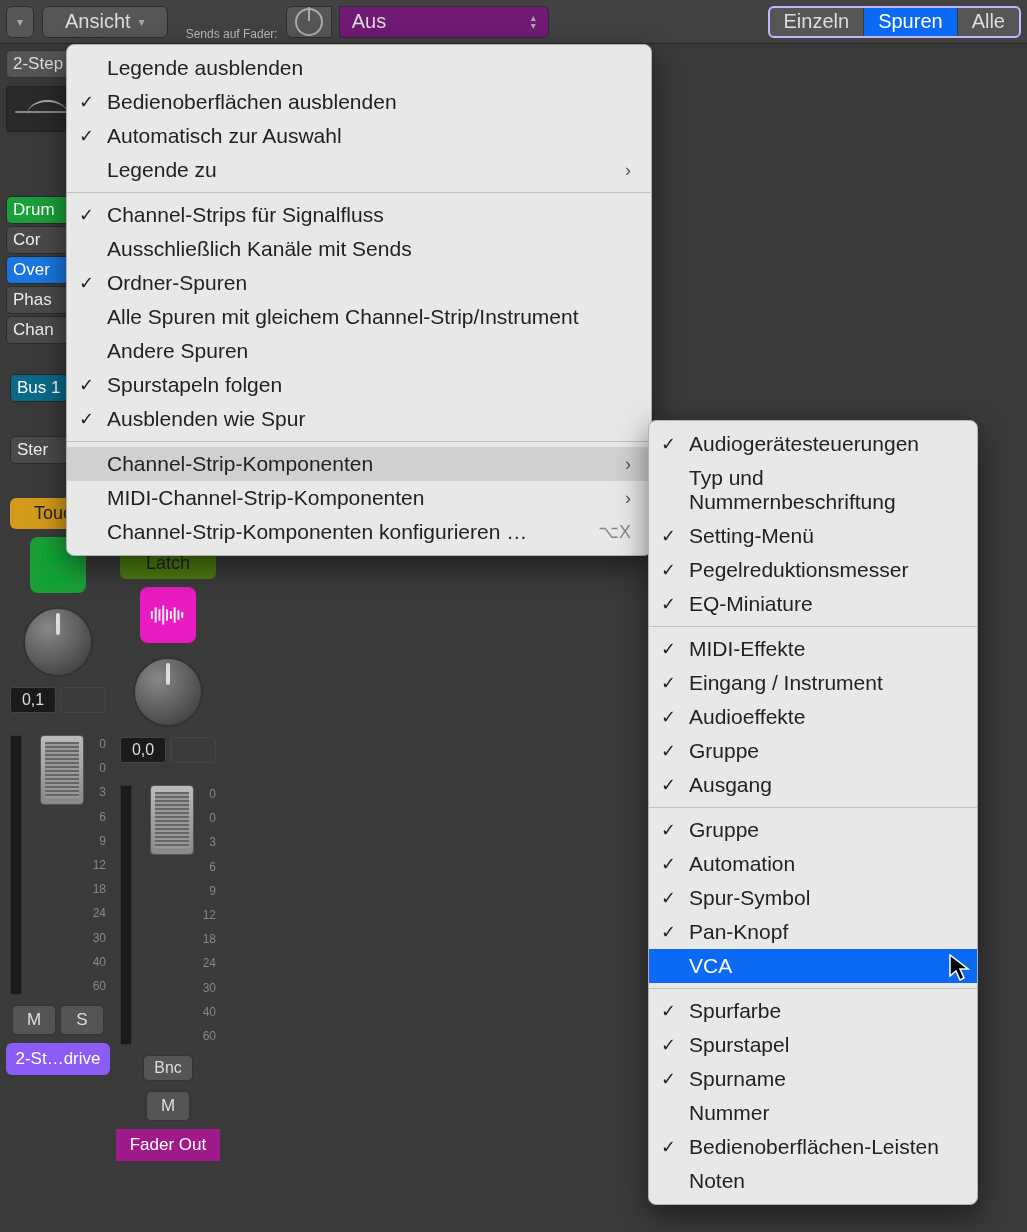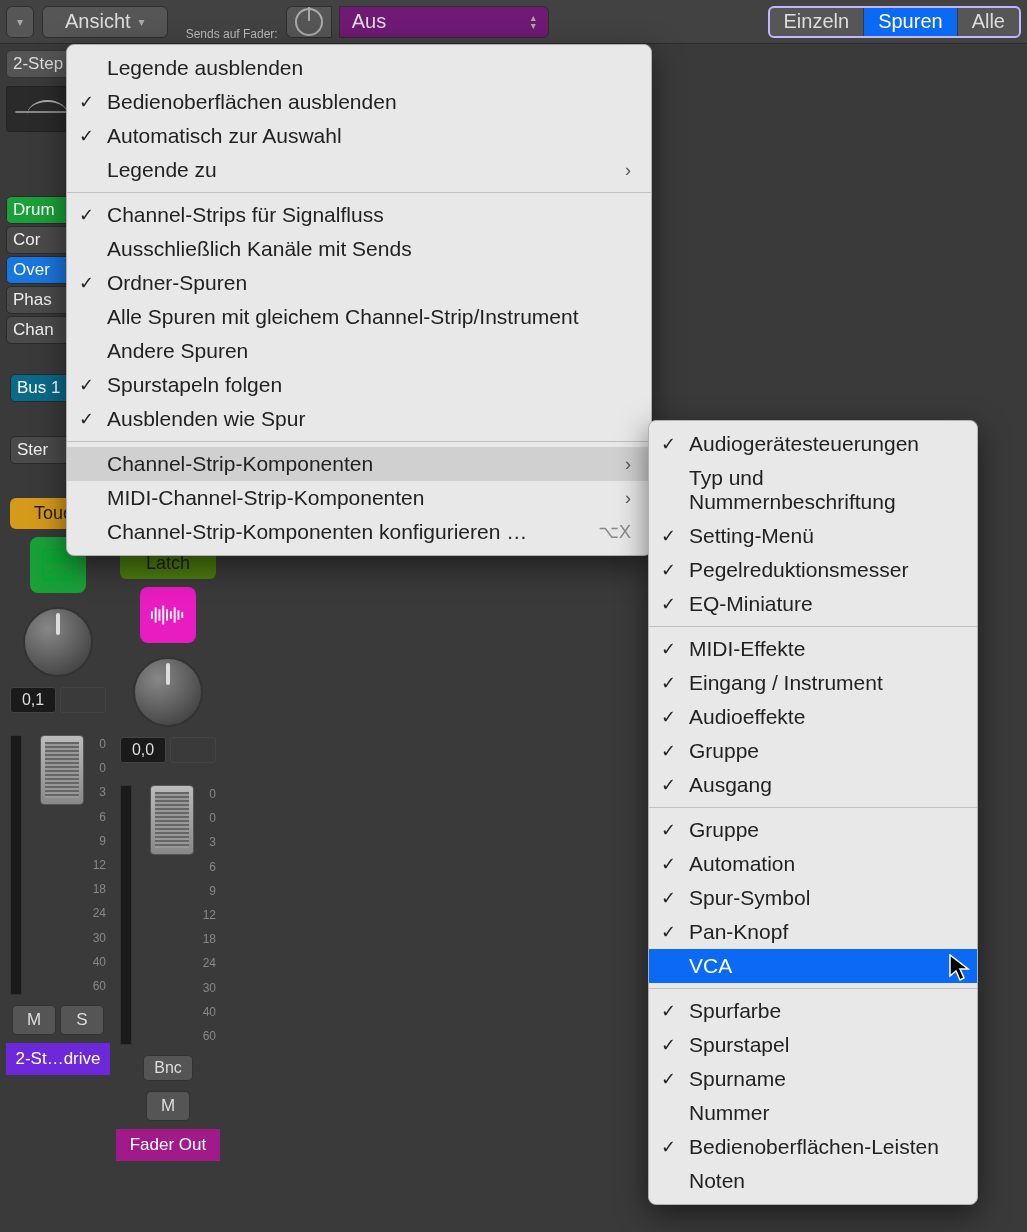--- a/index.html
+++ b/index.html
@@ -57,21 +57,21 @@
 .meter { width: 12px; background: #1a1a1a; border: 1px solid #333; }
 .fader-track { flex: 1; position: relative; }
 .fader-cap { position: absolute; left: 10px; width: 44px; height: 70px; background: linear-gradient(#bbb, #888); border: 1px solid #555; border-radius: 4px; }
 .fader-cap::before { content: ""; position: absolute; left: 4px; right: 4px; top: 6px; bottom: 6px; background: repeating-linear-gradient(#666, #666 2px, #999 2px, #999 4px); }
 .scale { position: absolute; right: 0; top: 0; bottom: 0; width: 26px; display: flex; flex-direction: column; justify-content: space-between; font-size: 12px; color: #888; text-align: right; padding: 2px 0; }
 
 .bnc-btn { background: #555; border: 1px solid #333; border-radius: 5px; padding: 3px 10px; font-size: 16px; color: #ddd; margin-top: 6px; }
 .ms-row { display: flex; gap: 4px; margin-top: 6px; }
 .ms-btn { width: 44px; height: 30px; background: #555; border: 1px solid #333; border-radius: 5px; color: #ddd; font-size: 17px; display: flex; align-items: center; justify-content: center; }
 .name-label { width: 104px; padding: 6px 4px; font-size: 17px; color: #fff; text-align: center; margin-top: 4px; }
-.name-green { background: #6d28d9; }
+.name-green { background: #8b5cf6; border-radius: 6px; }
 .name-purple { background: #a01a8a; }
 
 
 .menu { position: absolute; background: #e8e8e8; border: 1px solid #b0b0b0; border-radius: 8px; box-shadow: 0 10px 30px rgba(0,0,0,0.5); padding: 6px 0; color: #222; }
 .menu-main { left: 66px; top: 44px; width: 586px; }
 .menu-sub { left: 648px; top: 420px; width: 330px; }
 .menu-item { padding: 5px 20px 5px 40px; font-size: 21px; position: relative; display: flex; align-items: center; justify-content: space-between; }
 .menu-item.highlight { background: #d0d0d0; }
 .menu-item.selected { background: #0a6af5; color: #fff; }
 .menu-item .check { position: absolute; left: 12px; font-size: 18px; }

